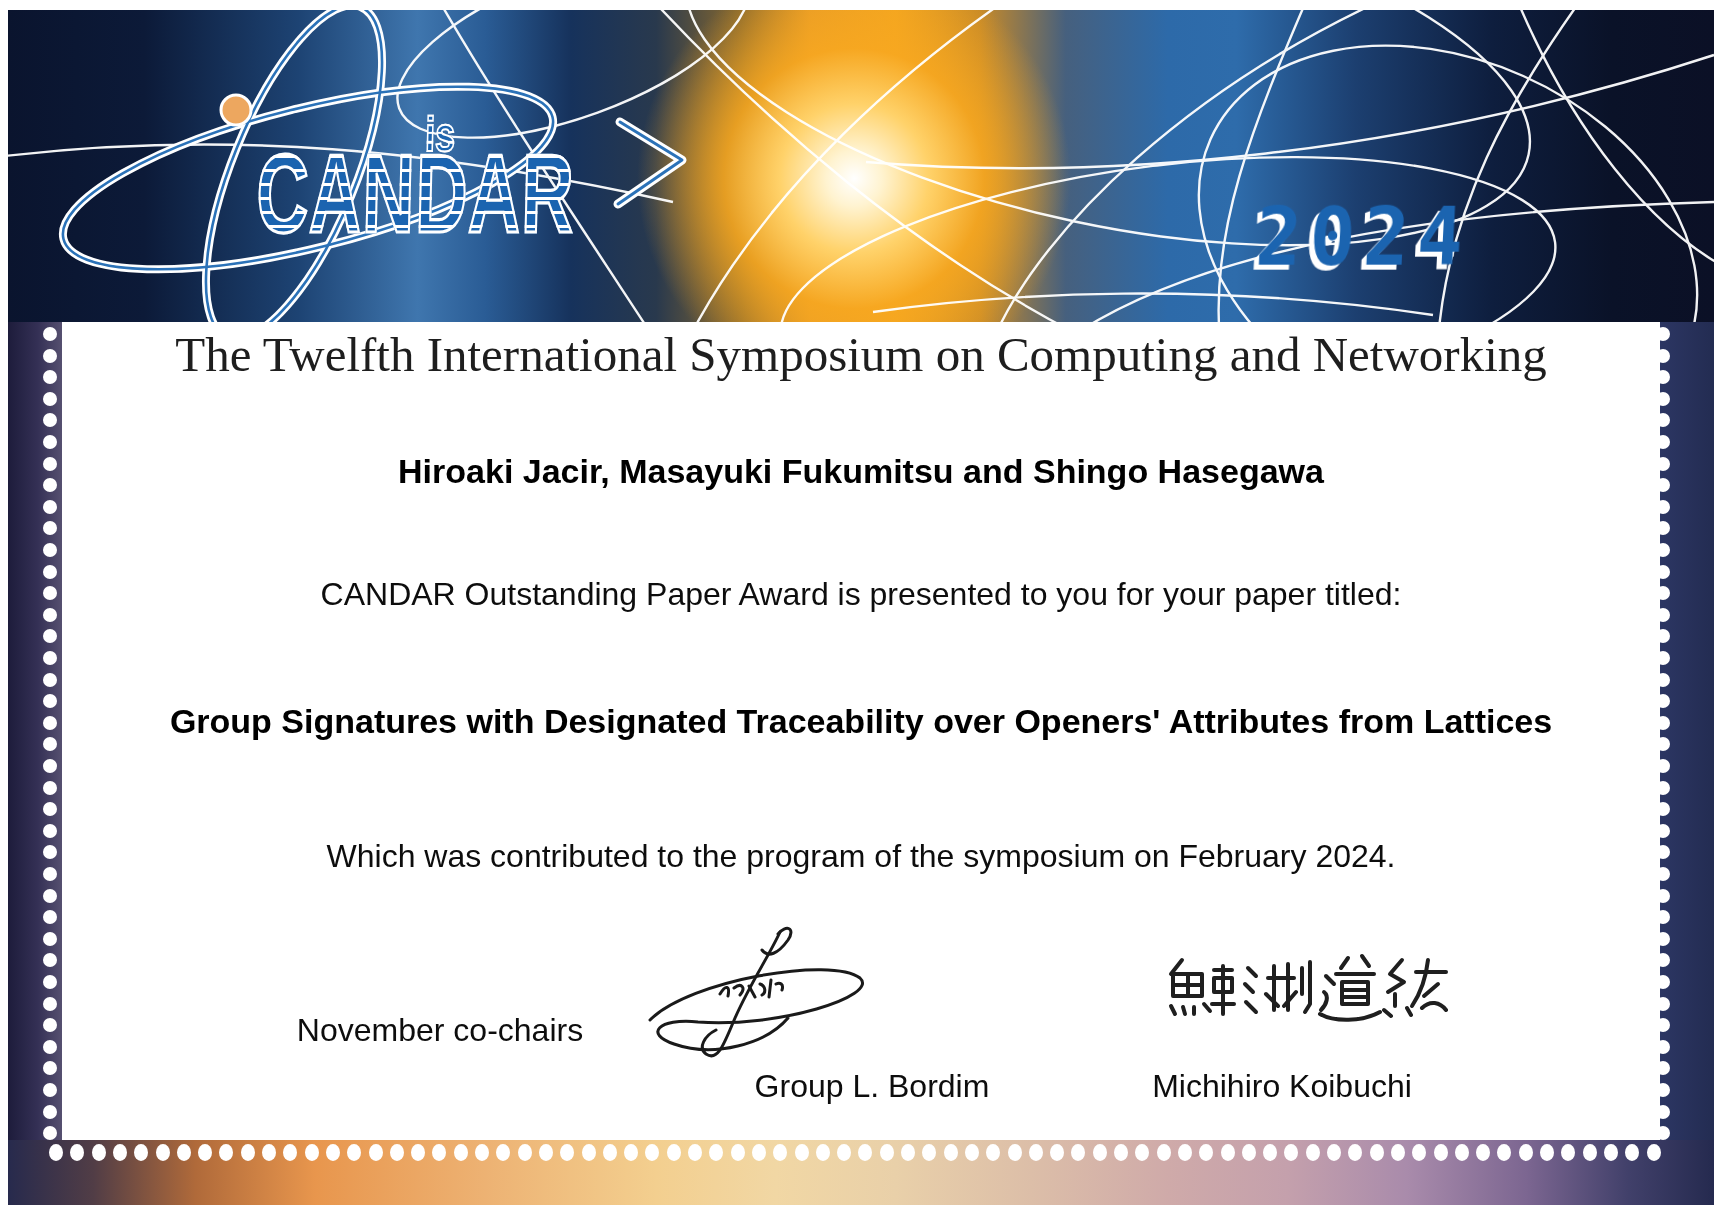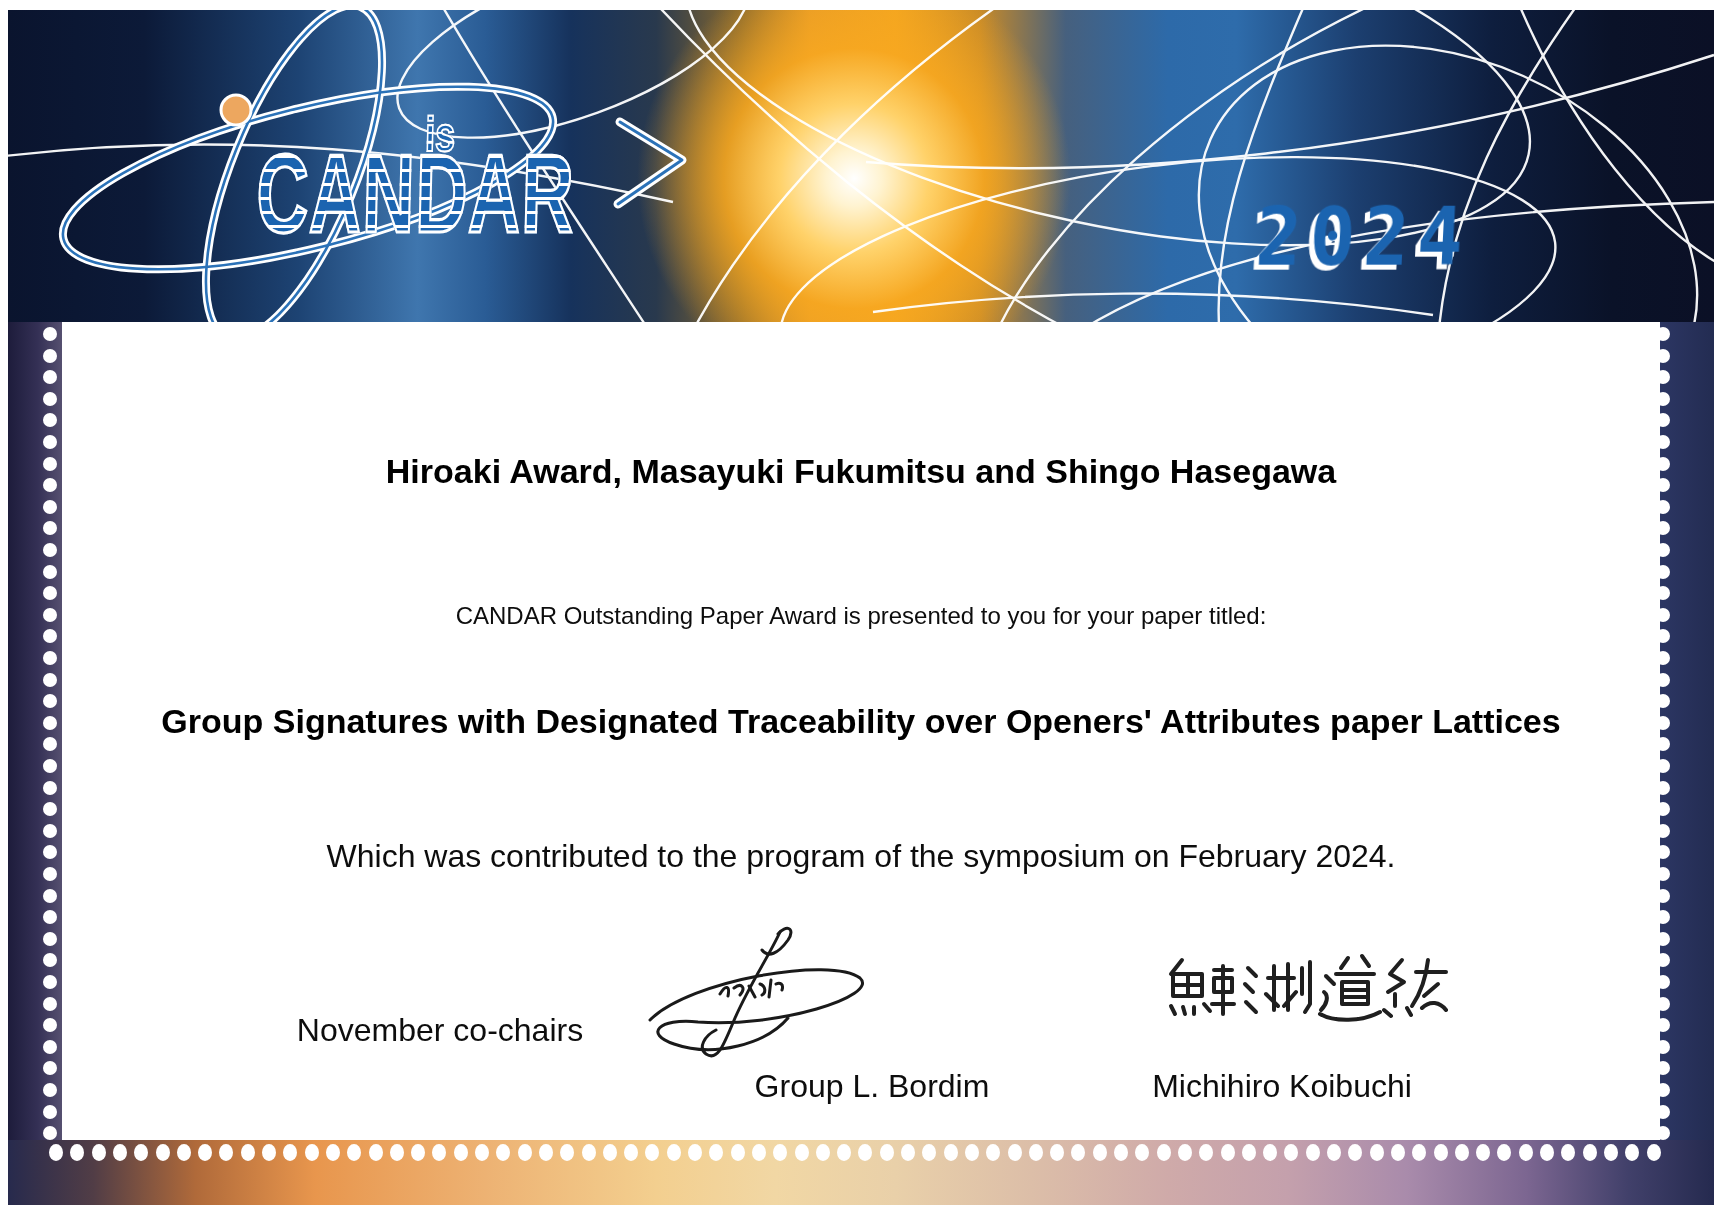--- a/index.html
+++ b/index.html
@@ -65,21 +65,21 @@
       #c4a0ac 75%, #a98bab 82%, #7c6691 89%, #41406a 95%, #252a4f 100%);
   }
   .cert{
     position:absolute;left:62px;top:322px;width:1598px;height:818px;background:#ffffff;
   }
   .perf-dot{position:absolute;background:#ffffff;border-radius:50%;}
   
   .line{position:absolute;left:62px;width:1598px;text-align:center;white-space:nowrap;}
   .sym-title{top:326px;font-family:"Liberation Serif",serif;font-size:49px;color:#1e1e1e;}
   .authors{top:452px;font-size:34px;font-weight:bold;color:#000;}
-  .award{top:602px;font-size:24px;color:#0d0d0d;}
+  .award{top:576px;font-size:32px;color:#0d0d0d;}
   .paper{top:702px;font-size:34px;font-weight:bold;color:#000;}
   .contrib{top:838px;font-size:32px;color:#0d0d0d;}
   .cochairs{position:absolute;left:280px;top:1012px;width:320px;text-align:center;font-size:32px;color:#0d0d0d;white-space:nowrap;}
   .signer-name{position:absolute;top:1068px;width:400px;text-align:center;font-size:32px;color:#0d0d0d;white-space:nowrap;}
   .name-bordim{left:672px;}
   .name-koibuchi{left:1082px;}
   .sig{position:absolute;}
   .sig-bordim{left:628px;top:922px;}
   .sig-koibuchi{left:1162px;top:952px;}
 </style>
@@ -284,23 +284,24 @@
       <div class="perf-dot" style="left: 1497.4px; top: 1143.5px; width: 14px; height: 17px;"></div>
       <div class="perf-dot" style="left: 1518.7px; top: 1143.5px; width: 14px; height: 17px;"></div>
       <div class="perf-dot" style="left: 1540px; top: 1143.5px; width: 14px; height: 17px;"></div>
       <div class="perf-dot" style="left: 1561.3px; top: 1143.5px; width: 14px; height: 17px;"></div>
       <div class="perf-dot" style="left: 1582.6px; top: 1143.5px; width: 14px; height: 17px;"></div>
       <div class="perf-dot" style="left: 1603.9px; top: 1143.5px; width: 14px; height: 17px;"></div>
       <div class="perf-dot" style="left: 1625.2px; top: 1143.5px; width: 14px; height: 17px;"></div>
       <div class="perf-dot" style="left: 1646.5px; top: 1143.5px; width: 14px; height: 17px;"></div>
     </div>
 
-  <div class="line authors">Hiroaki Award, Masayuki Fukumitsu and Shingo Hasegawa</div>
+  <div class="line sym-title">The Twelfth International Symposium on Computing and Networking</div>
+  <div class="line authors">Hiroaki Jacir, Masayuki Fukumitsu and Shingo Hasegawa</div>
   <div class="line award">CANDAR Outstanding Paper Award is presented to you for your paper titled:</div>
-  <div class="line paper">Group Signatures with Designated Traceability over Openers' Attributes paper Lattices</div>
+  <div class="line paper">Group Signatures with Designated Traceability over Openers' Attributes from Lattices</div>
   <div class="line contrib">Which was contributed to the program of the symposium on February 2024.</div>
 
   <div class="cochairs">November co-chairs</div>
 
   <svg class="sig sig-bordim" width="262" height="158" viewBox="0 0 262 158">
     <g fill="none" stroke="#1a1a1a" stroke-width="3" stroke-linecap="round">
       <path d="M150,12 C158,2 168,6 160,18 C150,32 140,36 134,28"></path>
       <path d="M152,10 C142,32 122,62 107,96 C96,122 90,140 78,132 C70,126 76,114 88,108"></path>
       <path d="M22,98 C62,58 204,34 232,56 C252,74 150,106 70,100 C30,96 16,112 46,122 C86,136 138,122 160,96"></path>
       <path d="M92,72 c6,-10 10,-8 8,2 m6,-8 c8,-6 12,0 6,7 m9,-9 l6,11 m5,-13 c6,2 6,9 2,11 m9,-15 l-2,17 m7,-13 c4,-2 8,0 6,6"></path>

